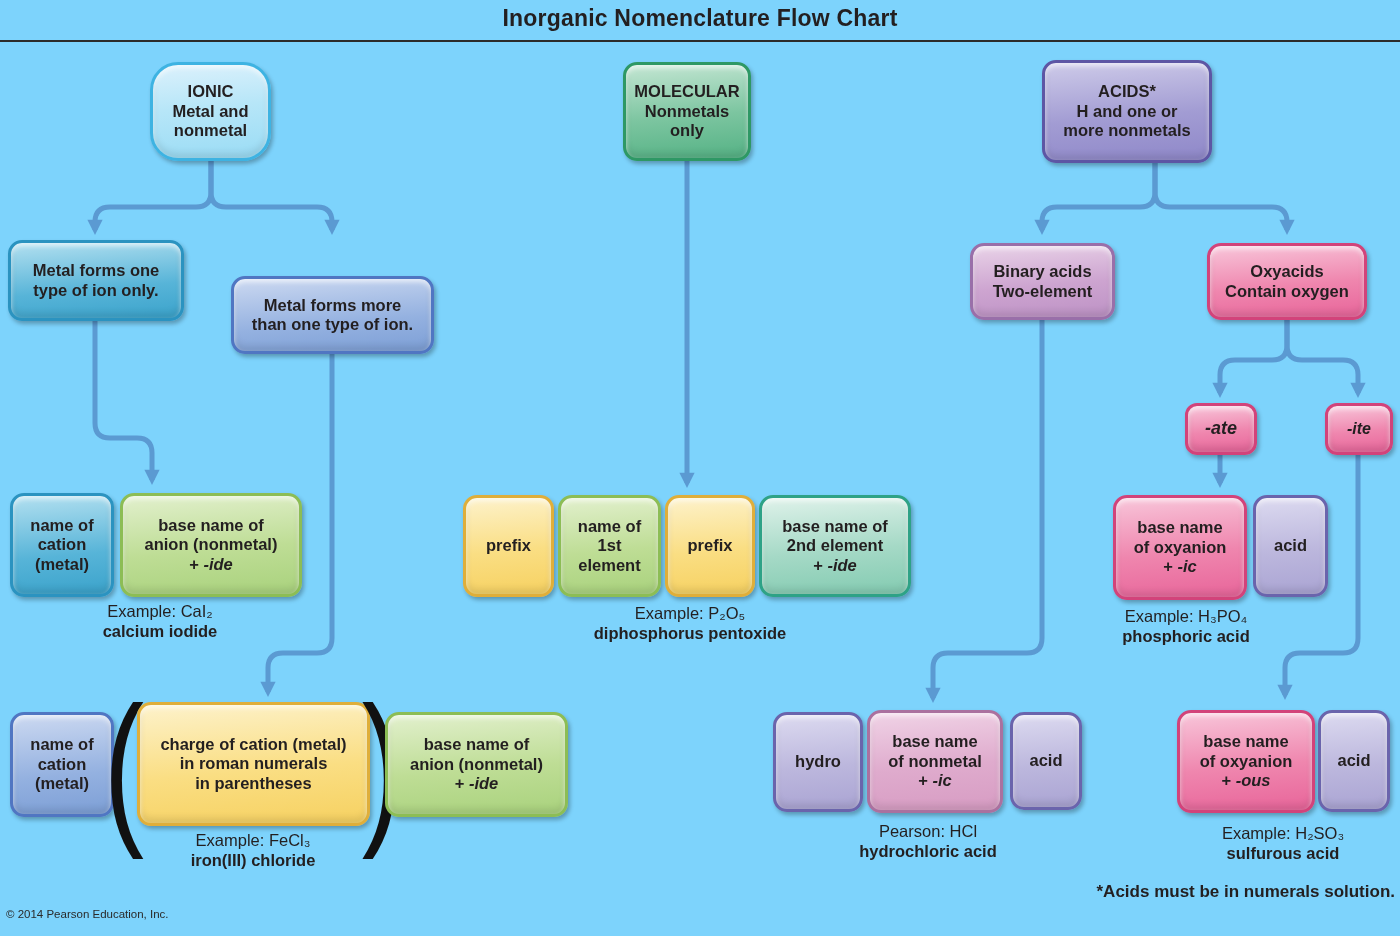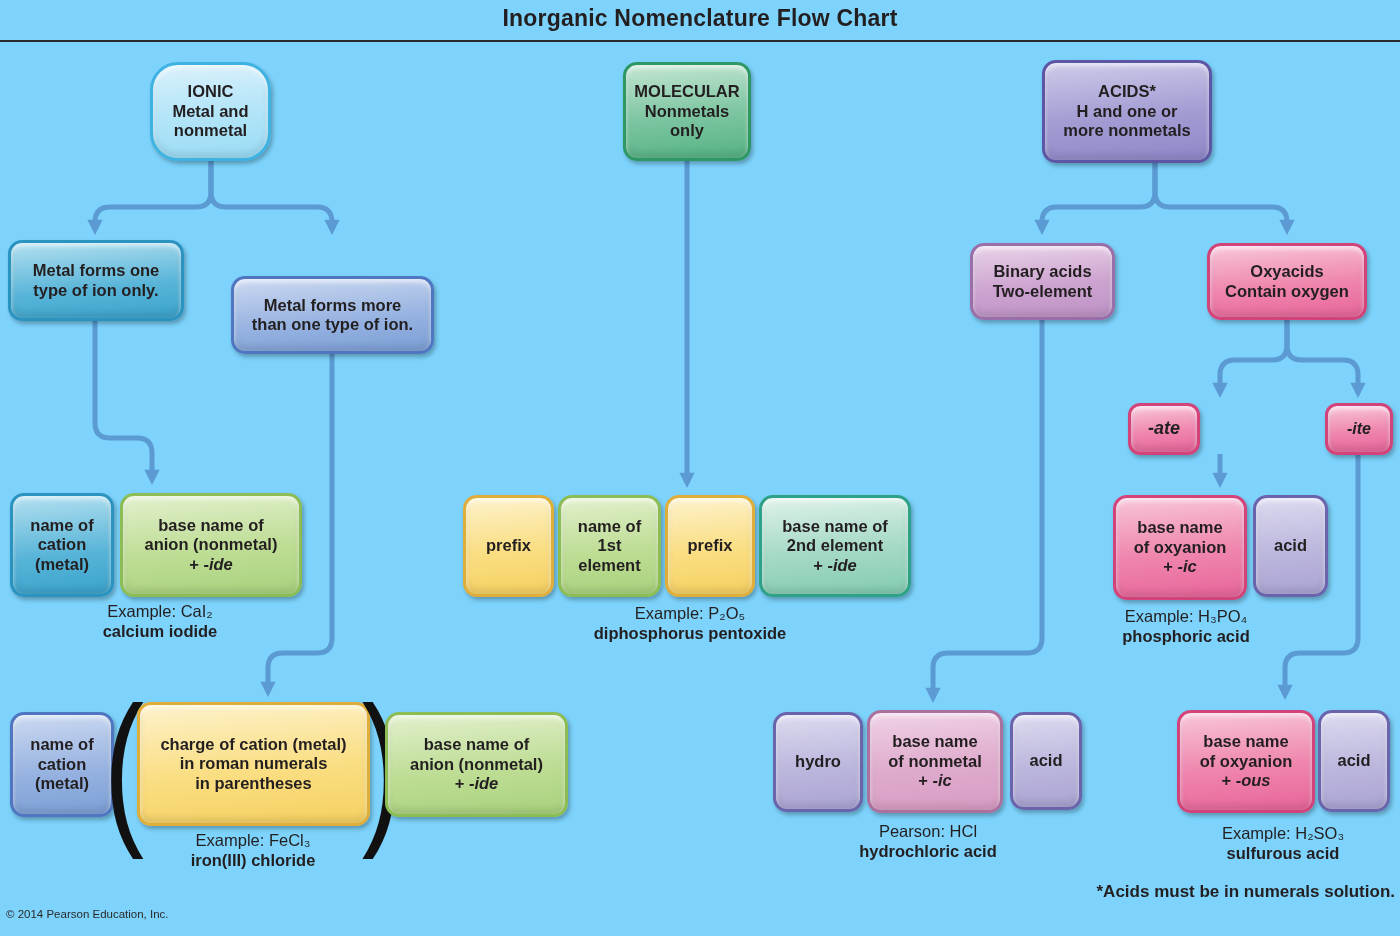--- a/index.html
+++ b/index.html
@@ -167,21 +167,21 @@
 more nonmetals</div>
   </div>
   <div class="box c-mauve" style="left:970px;top:243px;width:145px;height:77px;">
     <div class="lbl">Binary acids
 Two-element</div>
   </div>
   <div class="box c-pink" style="left:1207px;top:243px;width:160px;height:77px;">
     <div class="lbl">Oxyacids
 Contain oxygen</div>
   </div>
-  <div class="box c-pink" style="left:1128px;top:403px;width:72px;height:52px;border-radius:12px;font-size:18px;">
+  <div class="box c-pink" style="left:1185px;top:403px;width:72px;height:52px;border-radius:12px;font-size:18px;">
     <div class="lbl it">-ate</div>
   </div>
   <div class="box c-pink" style="left:1325px;top:403px;width:68px;height:52px;border-radius:12px;font-size:16px;">
     <div class="lbl it">-ite</div>
   </div>
 
   <div class="box c-pink" style="left:1113px;top:495px;width:134px;height:105px;">
     <div class="lbl">base name
 of oxyanion</div>
     <div class="suffix"><span>+</span>&nbsp;<span class="it">-ic</span></div>

